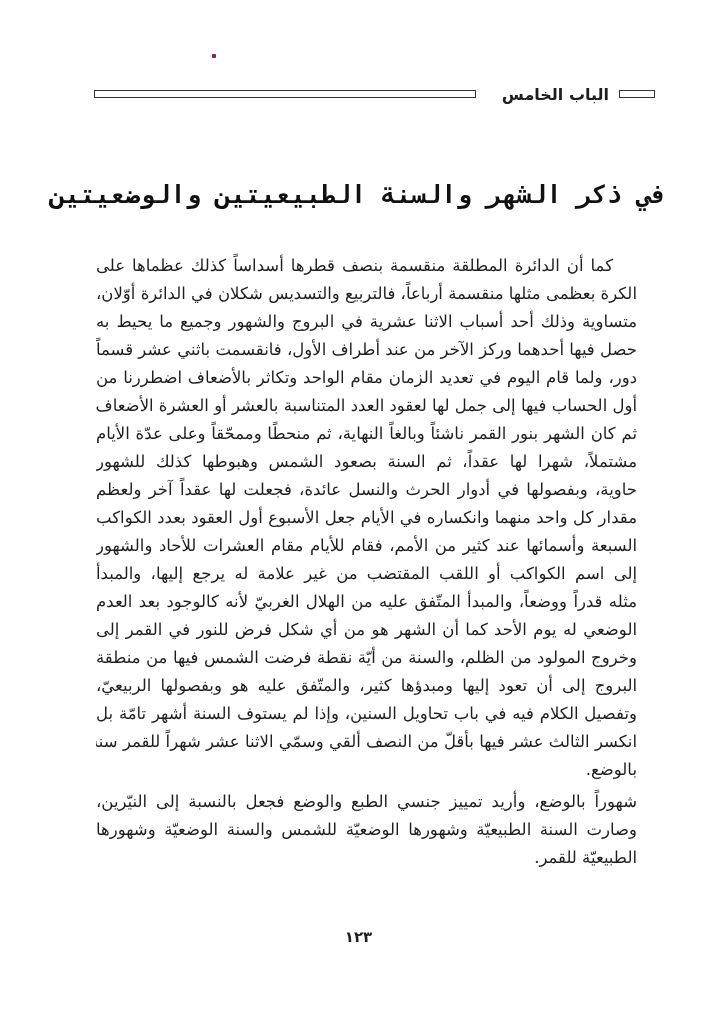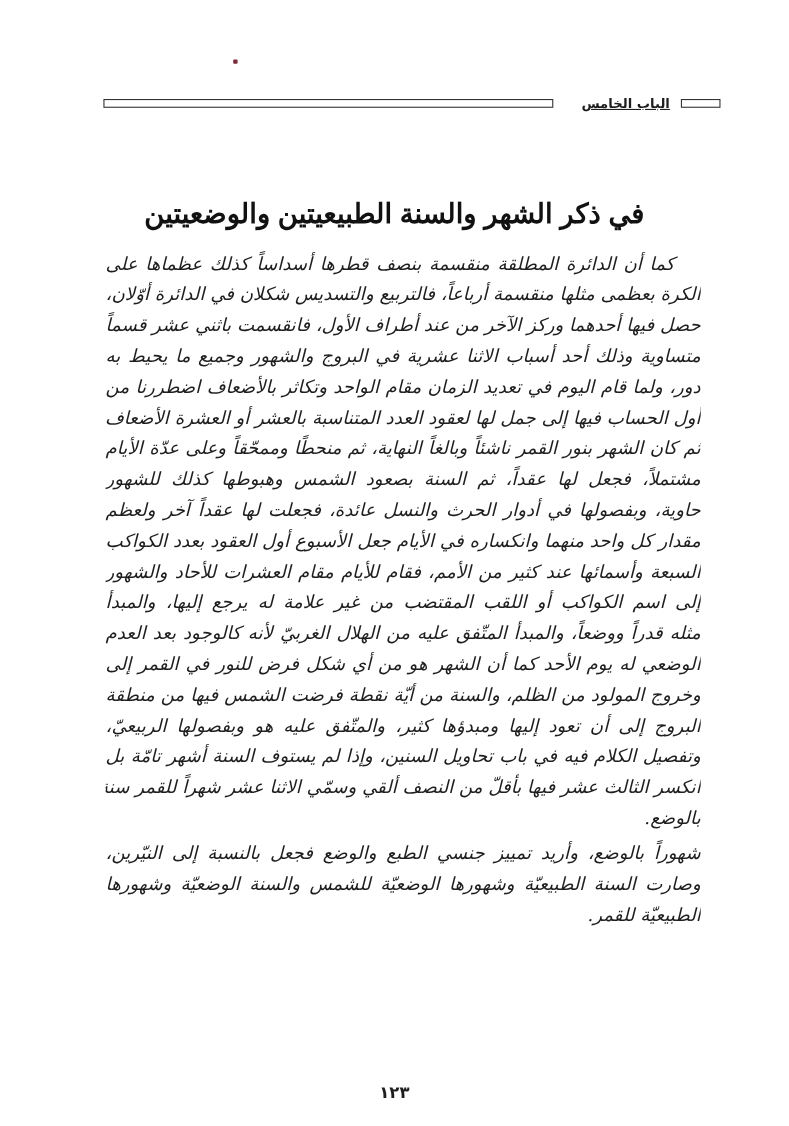--- a/index.html
+++ b/index.html
@@ -18,40 +18,40 @@
     }
     .running-header {
       position: absolute; top: 82px; left: 94px; right: 62px; height: 24px;
       display: flex; align-items: center; direction: rtl;
     }
     .rh-box-right {
       width: 34px; height: 6px; border: 1.5px solid #333; margin-left: 10px;
     }
     .rh-title {
       font-family: "DejaVu Sans", sans-serif; font-weight: bold;
-      font-size: 12px; white-space: nowrap; margin-left: 26px; text-decoration: underline;
+      font-size: 16px; white-space: nowrap; margin-left: 26px;
     }
     .rh-box-left {
       flex: 1; height: 6px; border: 1.5px solid #333;
     }
     .chapter-title {
       position: absolute; top: 180px; left: 0; right: 0;
-      text-align: center; font-family: Liberation Sans, sans-serif;
+      text-align: center; font-family: Liberation Mono, monospace;
       font-weight: bold; font-size: 25px; color: #111;
     }
     .body-text {
-      position: absolute; top: 226px; left: 96px; right: 80px;
-      font-size: 16.5px; line-height: 28px; direction: rtl; font-style: italic;
+      position: absolute; top: 252px; left: 96px; right: 80px;
+      font-size: 16.5px; line-height: 28px; direction: rtl;
     }
     .line { display: block; text-align: justify; text-align-last: justify; white-space: nowrap; overflow: hidden; }
     .line.last { text-align-last: right; }
     .line.indent { padding-right: 24px; }
     .para-gap { height: 4px; }
     .page-number {
-      position: absolute; top: 984px; left: 0; right: 0; text-align: center;
+      position: absolute; top: 928px; left: 0; right: 0; text-align: center;
       font-family: "DejaVu Sans", sans-serif; font-weight: bold; font-size: 15px;
     }
   </style>
 </head>
 <body>
 
 <div class="page">
   <div class="stray-mark"></div>
 
   <div class="running-header">
@@ -59,26 +59,26 @@
     <div class="rh-title">الباب الخامس</div>
     <div class="rh-box-left"></div>
   </div>
 
   <div class="chapter-title">في ذكر الشهر والسنة الطبيعيتين والوضعيتين</div>
 
   <div class="body-text">
     <div>
       <span class="line indent">كما أن الدائرة المطلقة منقسمة بنصف قطرها أسداساً كذلك عظماها على</span>
       <span class="line">الكرة بعظمى مثلها منقسمة أرباعاً، فالتربيع والتسديس شكلان في الدائرة أوّلان،</span>
+      <span class="line">متساوية وذلك أحد أسباب الاثنا عشرية في البروج والشهور وجميع ما يحيط به</span>
       <span class="line">حصل فيها أحدهما وركز الآخر من عند أطراف الأول، فانقسمت باثني عشر قسماً</span>
-      <span class="line">متساوية وذلك أحد أسباب الاثنا عشرية في البروج والشهور وجميع ما يحيط به</span>
       <span class="line">دور، ولما قام اليوم في تعديد الزمان مقام الواحد وتكاثر بالأضعاف اضطررنا من</span>
       <span class="line">أول الحساب فيها إلى جمل لها لعقود العدد المتناسبة بالعشر أو العشرة الأضعاف،</span>
       <span class="line">ثم كان الشهر بنور القمر ناشئاً وبالغاً النهاية، ثم منحطًا وممحّقاً وعلى عدّة الأيام</span>
-      <span class="line">مشتملاً، فجعل لها عقداً، ثم السنة بصعود الشمس وهبوطها كذلك للشهور</span>
+      <span class="line">مشتملاً، شهرا لها عقداً، ثم السنة بصعود الشمس وهبوطها كذلك للشهور</span>
       <span class="line">حاوية، وبفصولها في أدوار الحرث والنسل عائدة، فجعلت لها عقداً آخر ولعظم</span>
       <span class="line">مقدار كل واحد منهما وانكساره في الأيام جعل الأسبوع أول العقود بعدد الكواكب</span>
       <span class="line">السبعة وأسمائها عند كثير من الأمم، فقام للأيام مقام العشرات للأحاد والشهور</span>
       <span class="line">إلى اسم الكواكب أو اللقب المقتضب من غير علامة له يرجع إليها، والمبدأ</span>
       <span class="line">مثله قدراً ووضعاً، والمبدأ المتّفق عليه من الهلال الغربيّ لأنه كالوجود بعد العدم</span>
       <span class="line">الوضعي له يوم الأحد كما أن الشهر هو من أي شكل فرض للنور في القمر إلى</span>
       <span class="line">وخروج المولود من الظلم، والسنة من أيّة نقطة فرضت الشمس فيها من منطقة</span>
       <span class="line">البروج إلى أن تعود إليها ومبدؤها كثير، والمتّفق عليه هو وبفصولها الربيعيّ،</span>
       <span class="line">وتفصيل الكلام فيه في باب تحاويل السنين، وإذا لم يستوف السنة أشهر تامّة بل</span>
       <span class="line">انكسر الثالث عشر فيها بأقلّ من النصف ألقي وسمّي الاثنا عشر شهراً للقمر سنة</span>

